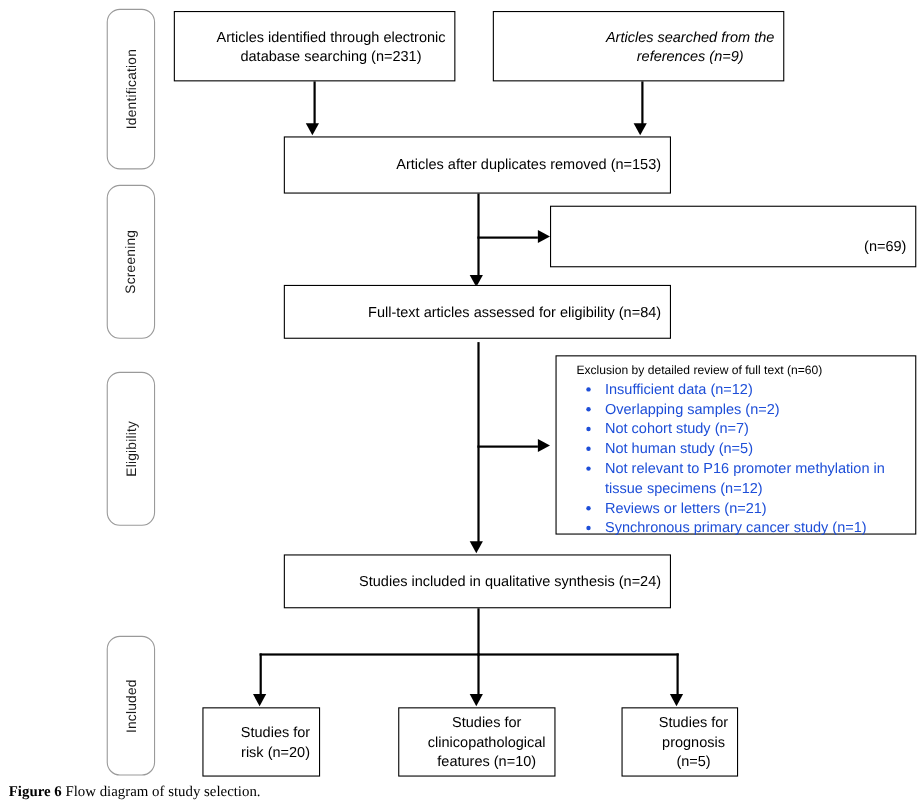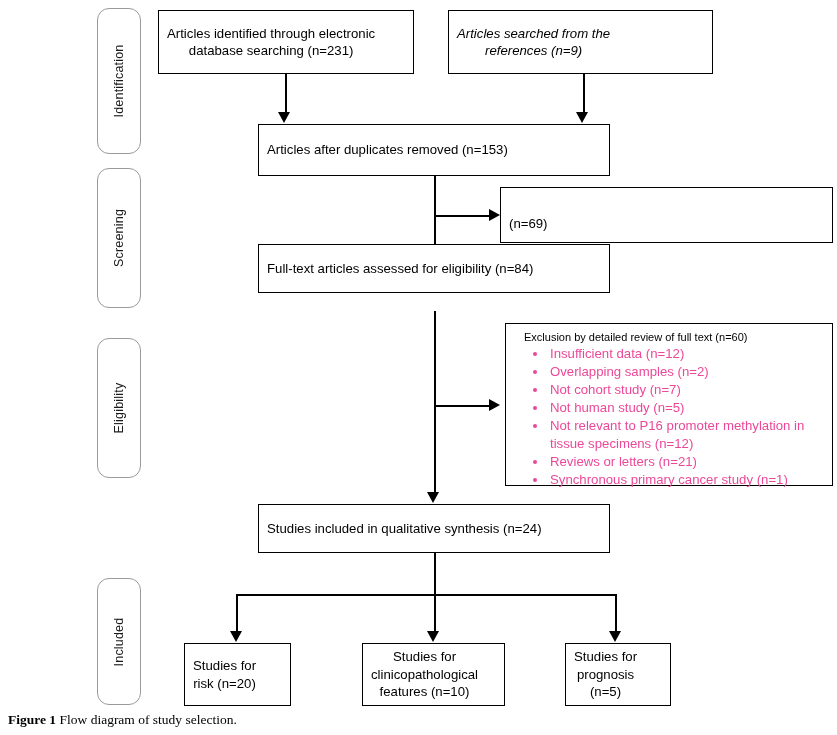--- a/index.html
+++ b/index.html
@@ -36,21 +36,21 @@
   }
 
   
   .box {
     position: absolute;
     box-sizing: border-box;
     border: 1.6px solid #000000;
     background: #ffffff;
     display: flex;
     align-items: center;
-    justify-content: flex-start;
+    justify-content: flex-end;
     text-align: center;
     padding: 4px 8px;
     font-size: 13.2px;
     line-height: 1.32;
     color: #000000;
   }
   .box.left-align {
     display: block;
     text-align: left;
     padding: 6px 8px 6px 10px;
@@ -64,21 +64,21 @@
     color: #000000;
   }
   ul.excl-list {
     margin: 0;
     padding: 0 0 0 32px;
     list-style: disc;
   }
   ul.excl-list li {
     font-size: 13.2px;
     line-height: 1.36;
-    color: #ec4899;
+    color: #1d4ed8;
     padding-left: 2px;
   }
 
   
   .vline {
     position: absolute;
     width: 0;
     border-left: 2.4px solid #000;
   }
   .hline {
@@ -166,21 +166,21 @@
   <div class="hline" style="left:434px; top:215px; width:55px;"></div>
   <div class="arrow-right" style="left:489px; top:209px;"></div>
 
   <div class="box" style="left:500px; top:187px; width:333px; height:56px;">
     <div>
       <br>
       <span>(n=69)</span>
     </div>
   </div>
 
-  <div class="box" style="left:258px; top:244px; width:352px; height:49px;">
+  <div class="box" style="left:258px; top:259px; width:352px; height:49px;">
     <span>Full-text articles assessed for eligibility (n=84)</span>
   </div>
 
   <div class="vline" style="left:434px; top:311px; height:182px;"></div>
   <div class="arrow-down" style="left:427px; top:492px;"></div>
 
   <div class="hline" style="left:434px; top:405px; width:55px;"></div>
   <div class="arrow-right" style="left:489px; top:399px;"></div>
 
   <div class="box left-align" style="left:505px; top:323px; width:328px; height:163px;">
@@ -229,17 +229,17 @@
 
   <div class="box" style="left:565px; top:643px; width:106px; height:63px;">
     <div>
       <span>Studies for</span><br>
       <span>prognosis</span><br>
       <span>(n=5)</span>
     </div>
   </div>
 
   <div id="caption">
-    <span class="cap-strong">Figure 1</span>
+    <span class="cap-strong">Figure 6</span>
     <span>Flow diagram of study selection.</span>
   </div>
 
 </div>
 
 </body></html>

